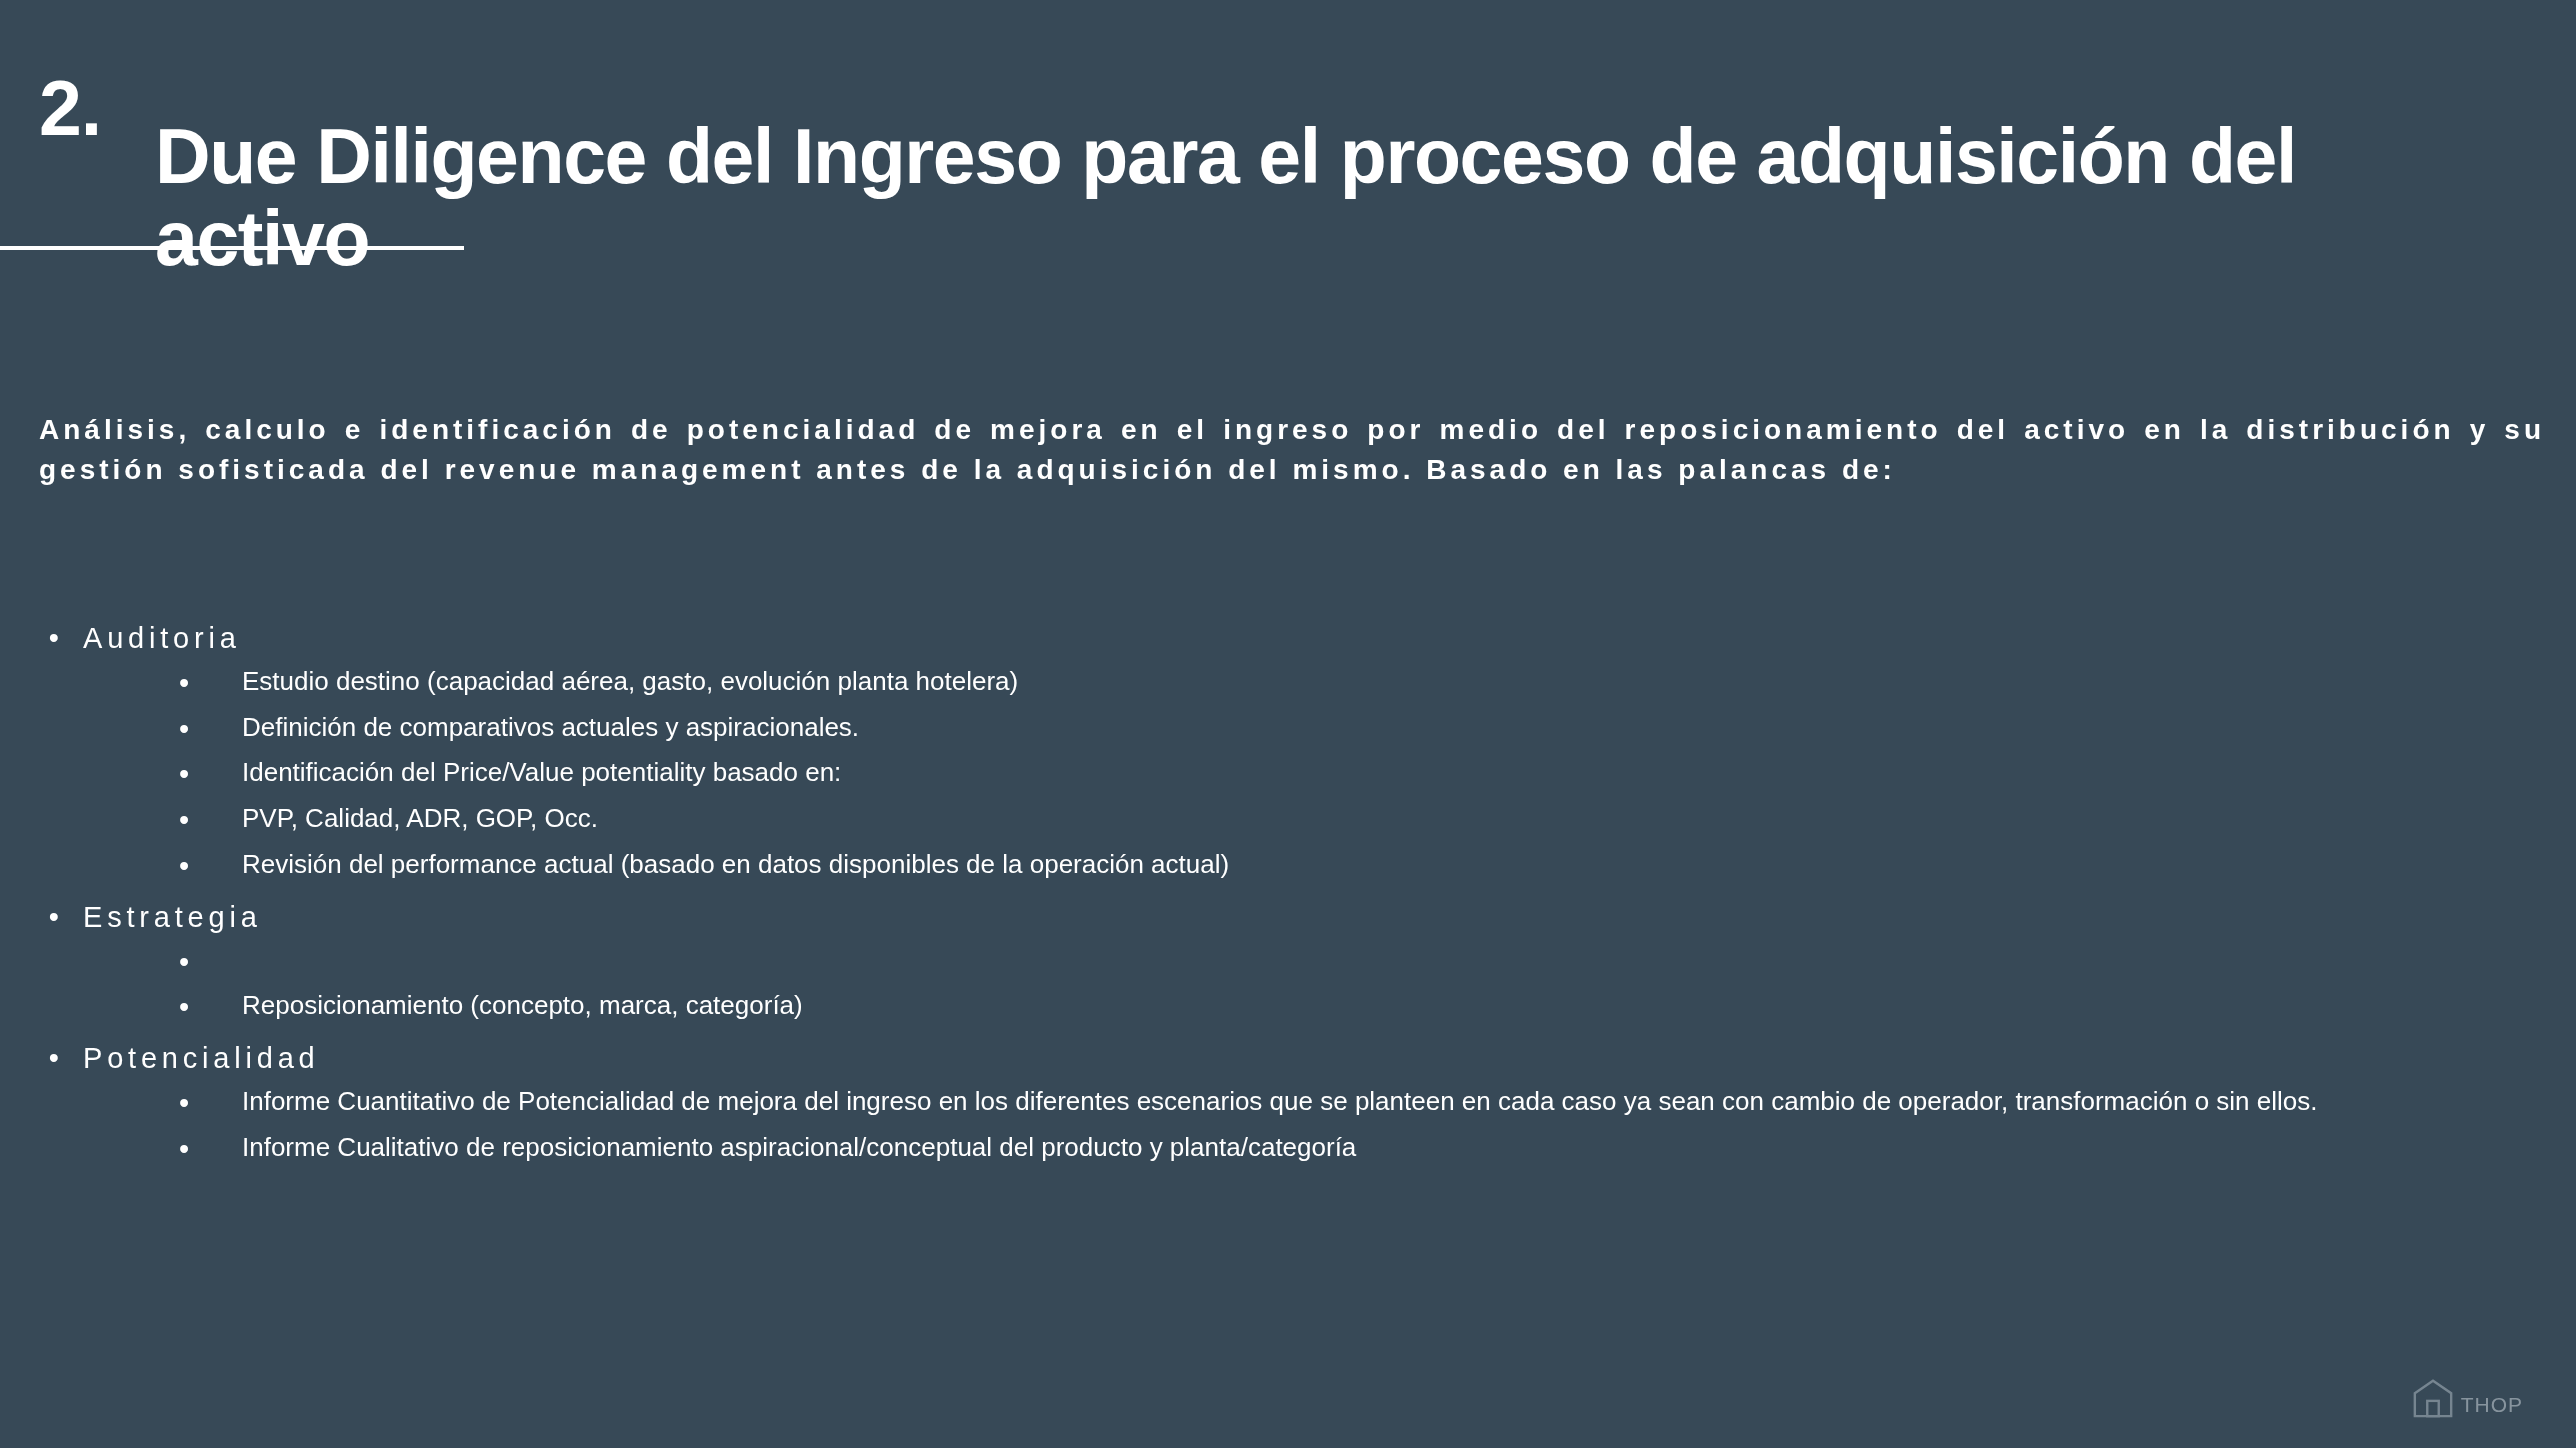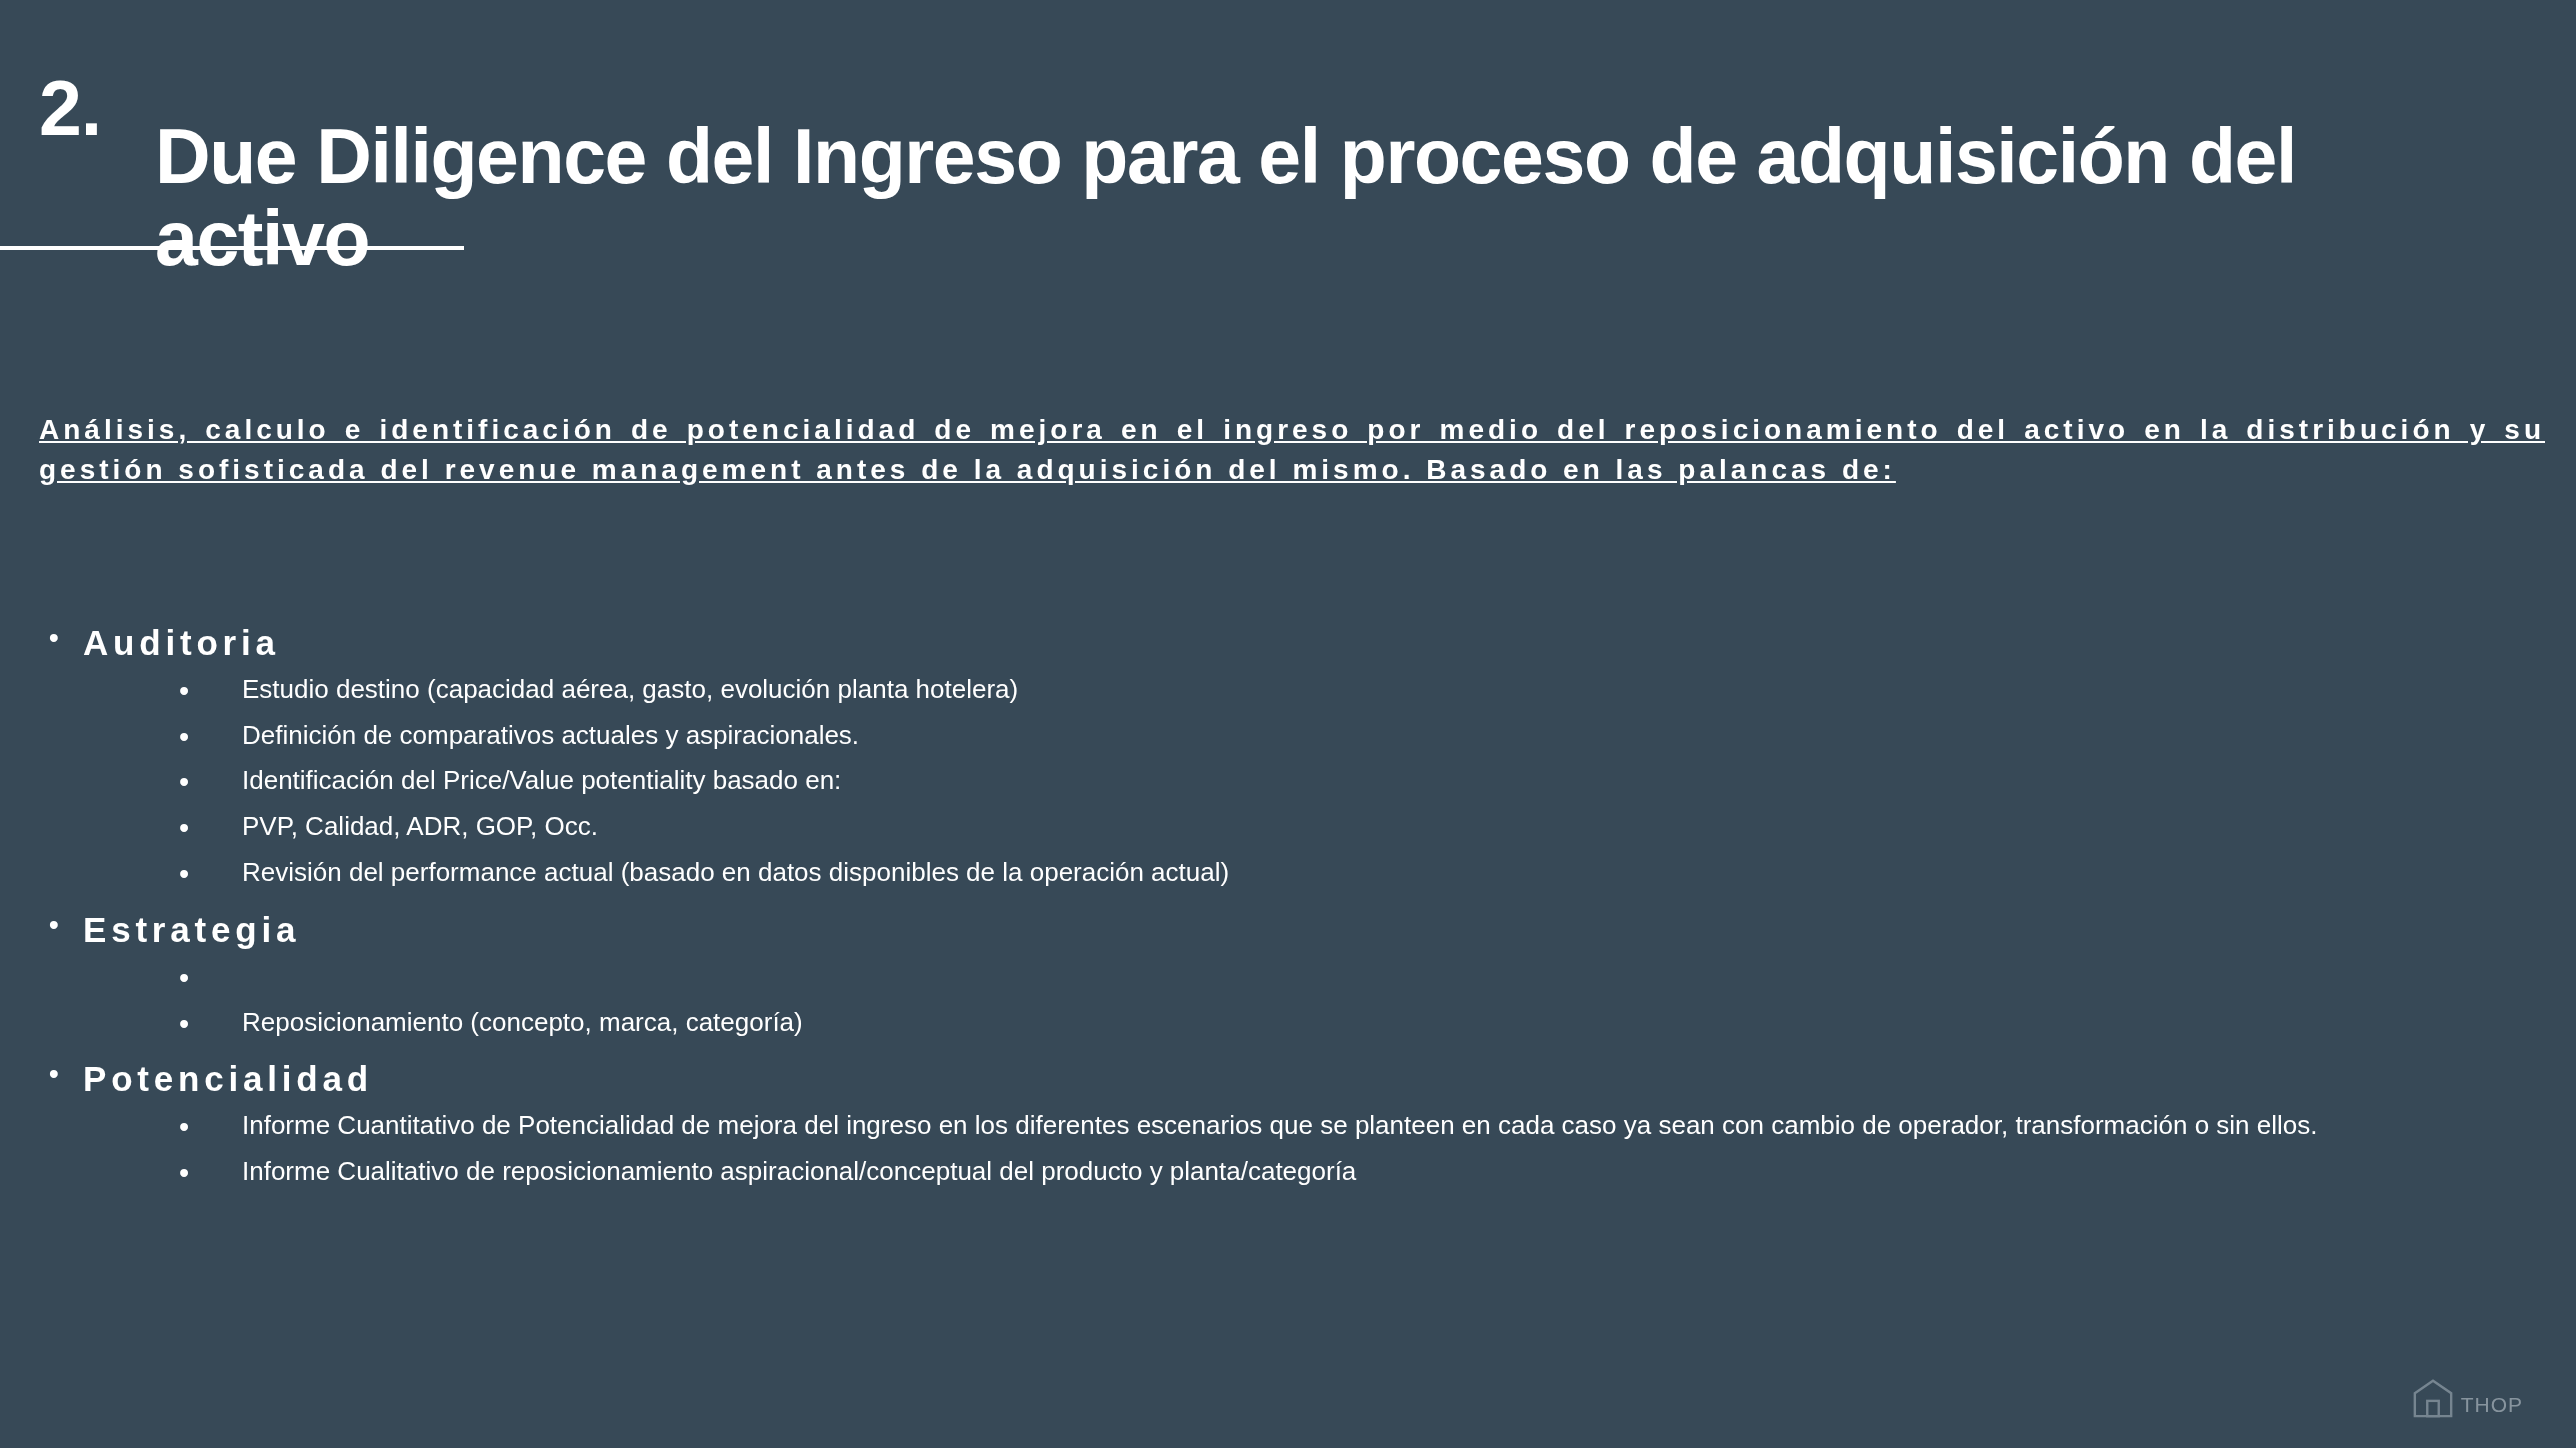--- a/index.html
+++ b/index.html
@@ -63,21 +63,20 @@
     position: absolute;
     left: 39px;
     top: 410px;
     width: 2506px;
     font-size: 28px;
     font-weight: bold;
     letter-spacing: 4px;
     line-height: 1.42;
     text-align: justify;
     text-justify: inter-word;
-    text-decoration: underline;
   }
 
   
   .content {
     position: absolute;
     left: 39px;
     top: 609px;
     width: 2506px;
   }
   .lvl1 {
@@ -89,22 +88,22 @@
   .lvl1 .dot {
     width: 44px;
     flex: 0 0 44px;
     font-size: 29px;
     line-height: 1.35;
     text-align: left;
     padding-left: 9.7px;
     box-sizing: border-box;
   }
   .lvl1 .txt {
-    font-size: 35px;
-    font-weight: bold;
+    font-size: 29px;
+    font-weight: normal;
     letter-spacing: 4.8px;
     line-height: 1.35;
   }
   .lvl2 {
     display: flex;
     align-items: flex-start;
     margin-left: 140px;
     margin-bottom: 2.9px;
   }
   .lvl2 .dot {

